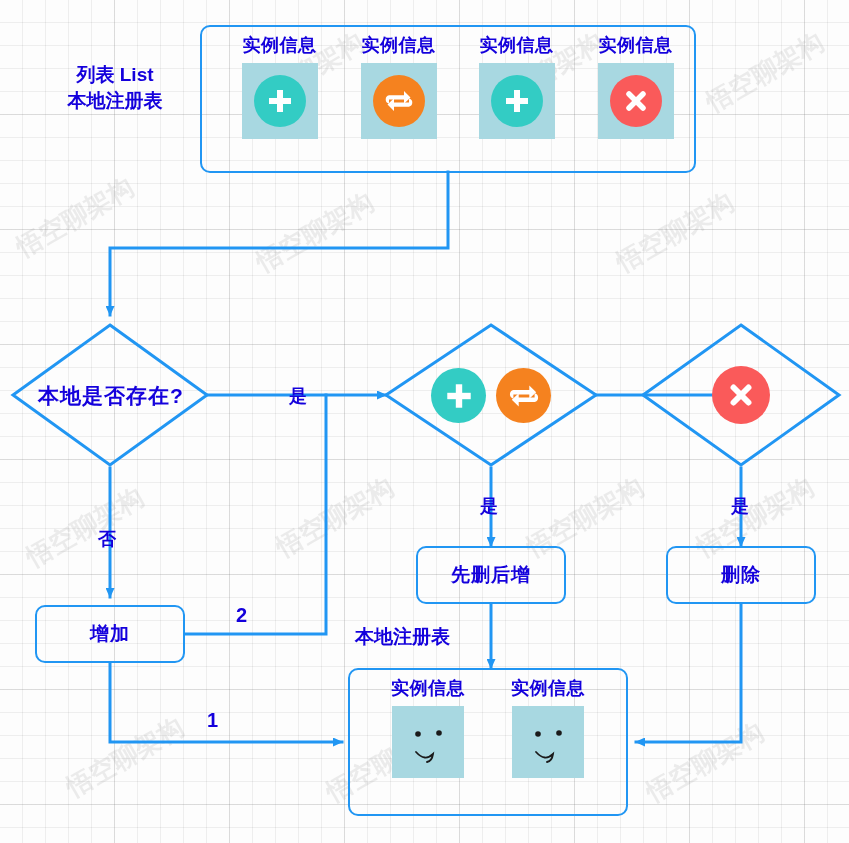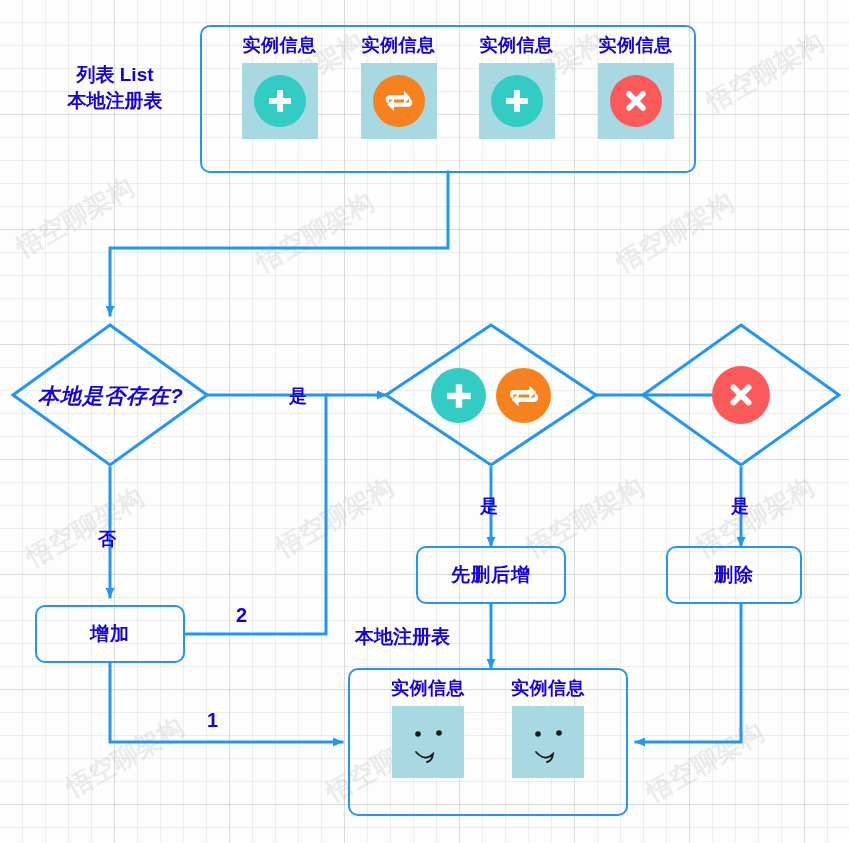--- a/index.html
+++ b/index.html
@@ -177,21 +177,21 @@
         <svg width="28" height="28" viewBox="0 0 28 28">
             <g stroke="#fff" stroke-width="5.5" stroke-linecap="round">
               <line x1="7" y1="7" x2="21" y2="21"></line>
               <line x1="21" y1="7" x2="7" y2="21"></line>
             </g>
           </svg>
       </span>
     </div>
   </div>
 
-  <div class="diamond-label" style="left:38px;top:382px;font-style:italic;">本地是否存在?</div>
+  <div class="diamond-label" style="left:38px;top:382px;">本地是否存在?</div>
 
   <div class="node" style="left:430px;top:367px;width:122px;height:57px;display:flex;gap:10px;align-items:center;justify-content:center;">
     <span class="circ" style="width:55px;height:55px;background:#33ccc4;">
       <svg width="32" height="32" viewBox="0 0 30 30">
           <g stroke="#fff" stroke-width="6" stroke-linecap="butt">
             <line x1="15" y1="4" x2="15" y2="26"></line>
             <line x1="4" y1="15" x2="26" y2="15"></line>
           </g>
         </svg>
     </span>
@@ -222,21 +222,21 @@
   <div class="num-label" style="left:207px;top:709px;">1</div>
 
   <div class="node rbox" style="left:35px;top:605px;width:150px;height:58px;align-items:center;">
     <span class="rbox-label">增加</span>
   </div>
 
   <div class="node rbox" style="left:416px;top:546px;width:150px;height:58px;">
     <span class="rbox-label">先删后增</span>
   </div>
 
-  <div class="node rbox" style="left:666px;top:546px;width:136px;height:58px;">
+  <div class="node rbox" style="left:666px;top:546px;width:150px;height:58px;">
     <span class="rbox-label">删除</span>
   </div>
 
   <div class="side-label" style="left:355px;top:624px;">本地注册表</div>
 
   <div class="node container-box" style="left:348px;top:668px;width:280px;height:148px;"></div>
 
   <div class="card" style="left:379px;top:676px;width:98px;">
     <div class="card-title">实例信息</div>
     <div class="card-tile">

